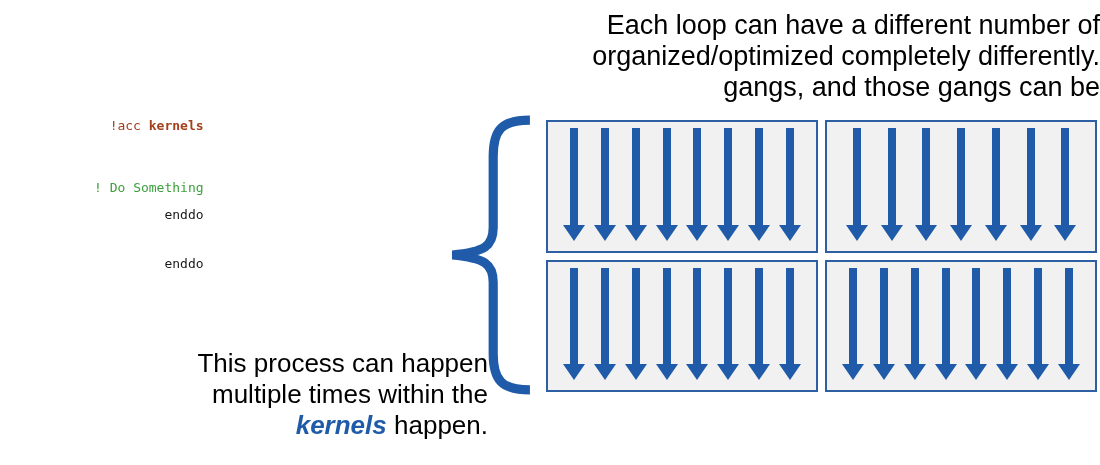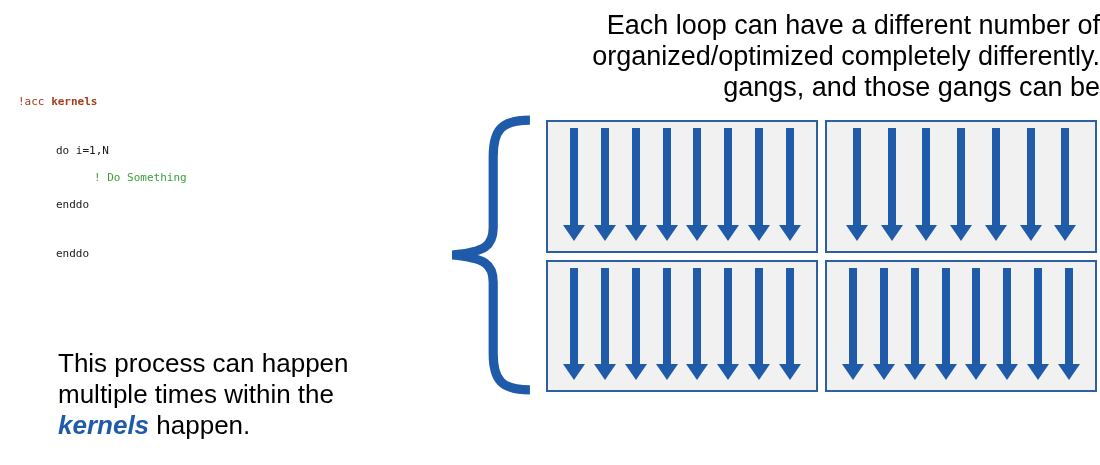--- a/index.html
+++ b/index.html
@@ -24,41 +24,42 @@
     text-align: right;
     font-size: 27px;
     line-height: 31px;
   }
   .top-caption div { white-space: nowrap; }
 
   
   .code {
     position: absolute;
     left: 18px;
-    top: 88px;
+    top: 112px;
     font-family: "DejaVu Sans Mono", monospace;
-    font-size: 11px;
+    font-size: 13px;
     line-height: 27px;
     color: var(--code-text, #1a1a1a);
+    text-align: right;
   }
   .cl { white-space: pre; height: 27px; }
   .cl.blank { height: 22px; }
   .acc { color: var(--code-directive, #a33f1a); }
   .kw  { color: var(--code-directive, #a33f1a); font-weight: bold; }
   .i1 { padding-left: 38px; }
   .i2 { padding-left: 76px; }
-  .comment { color: var(--code-comment, #3da03d); }
+  .comment { color: var(--code-comment, #3da03d); margin-top: 13px; }
 
   
   .bottom-caption {
     position: absolute;
-    left: 58px;
+    left: 48px;
     top: 348px;
     width: 440px;
-    text-align: left;
+    text-align: right;
     font-size: 26px;
     line-height: 31px;
   }
   .bottom-caption div { white-space: nowrap; }
   .kern {
     color: var(--kernels-blue, #1f5ba8);
     font-weight: bold;
     font-style: italic;
   }
 
@@ -121,21 +122,20 @@
 
   <div class="top-caption">
     <div>Each loop can have a different number of</div>
     <div>organized/optimized completely differently.</div>
     <div>gangs, and those gangs can be</div>
   </div>
 
   <div class="code">
     <div class="cl"><span class="acc">!acc </span><span class="kw">kernels</span></div>
     <div class="cl blank"></div>
-    <div class="cl i1">do i=1,N</div>
     <div class="cl i2 comment">! Do Something</div>
     <div class="cl i1">enddo</div>
     <div class="cl blank"></div>
     <div class="cl i1">enddo</div>
   </div>
 
   <div class="bottom-caption">
     <div>This process can happen</div>
     <div>multiple times within the</div>
     <div><span class="kern">kernels</span><span> happen.</span></div>

